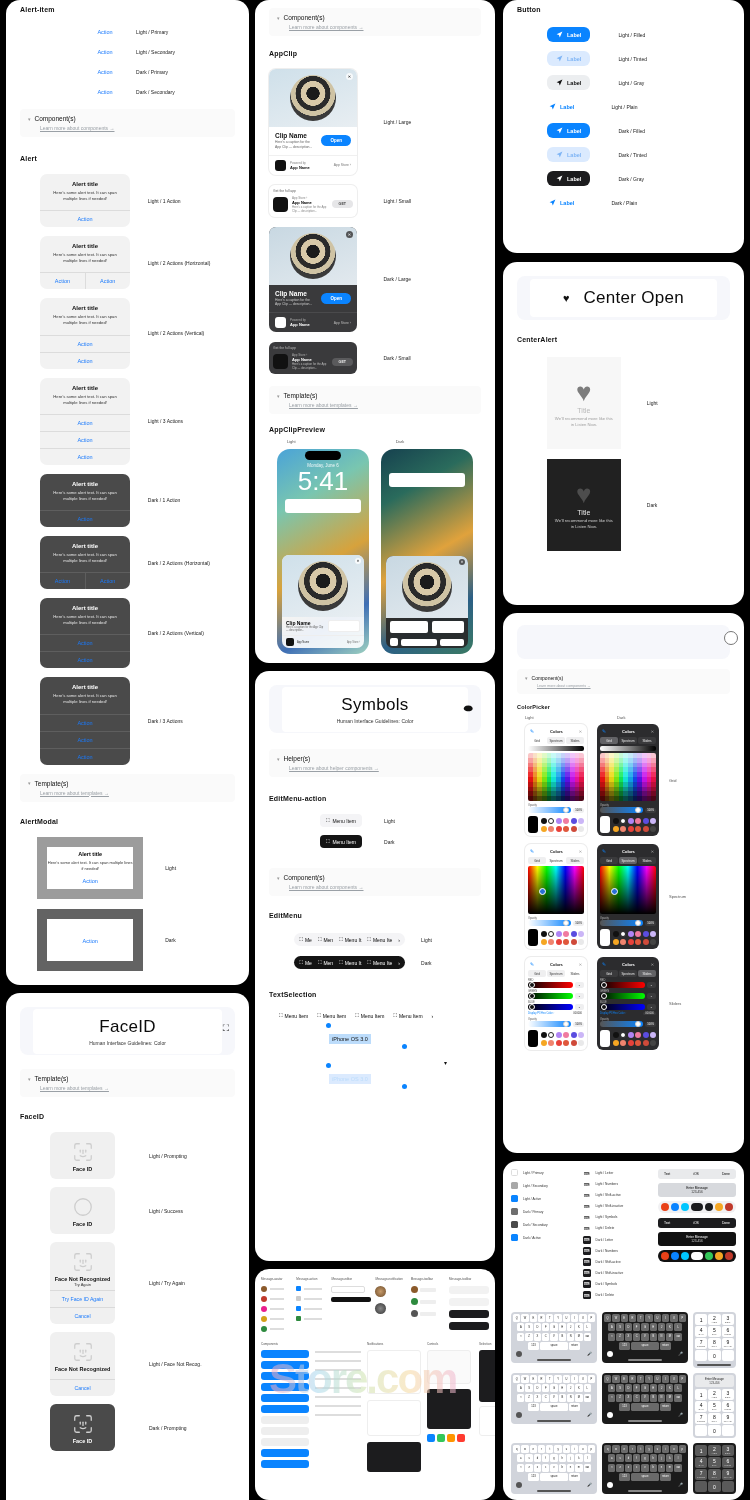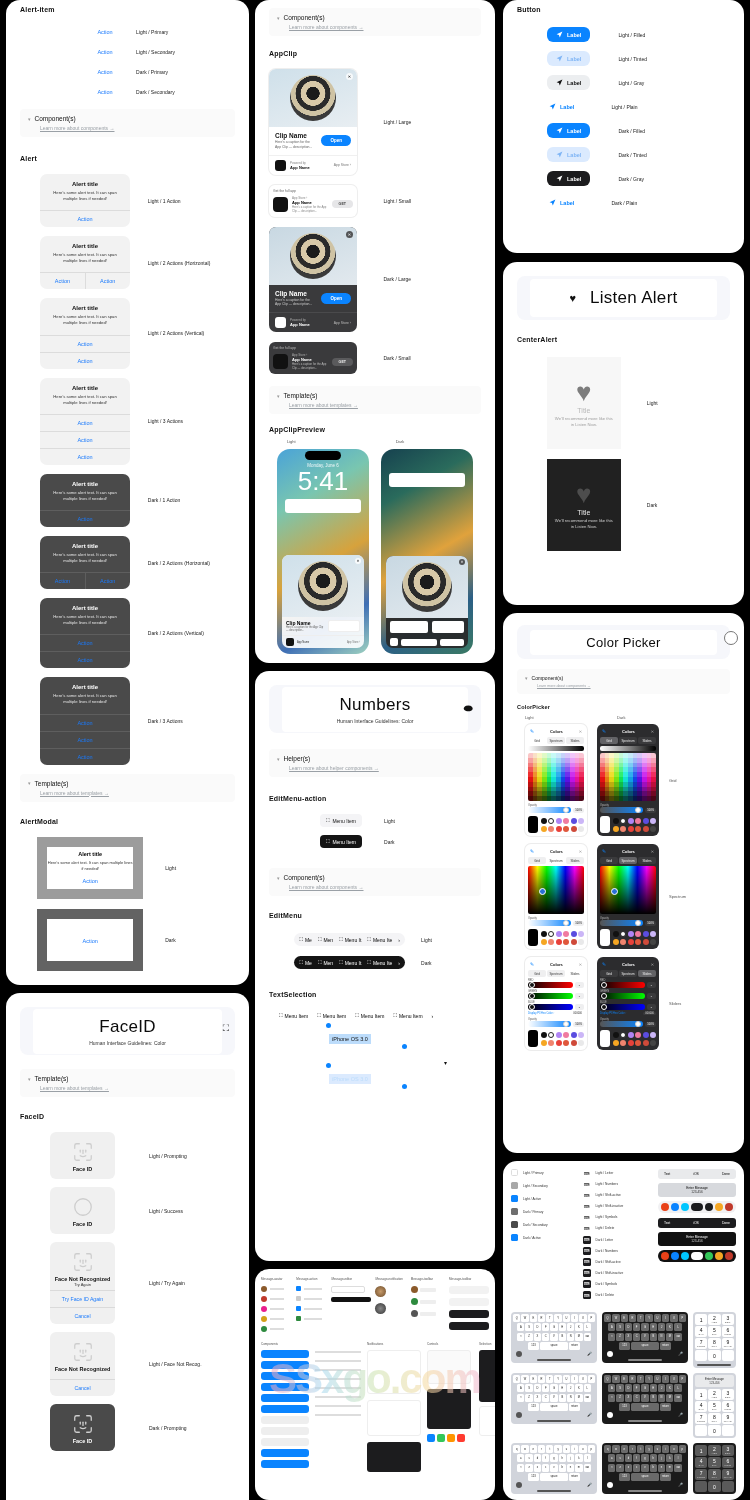--- a/index.html
+++ b/index.html
@@ -637,21 +637,21 @@
           </div>
         </div>
       </div>
     </div>
   </div>
 
   <div class="card" style="left:255px; top:671px; width:240px; height:590px;">
     <div class="pad" style="padding-top:14px;">
       <div class="banner" style="height:48px;">
         <div class="banner-inner">
-          <h1>Numbers</h1>
+          <h1>Symbols</h1>
           <div class="sub">Human Interface Guidelines: Color</div>
         </div>
         <span style="position:absolute; right:8px; top:17px; font-size:11px; color:#111;">⬬</span>
       </div>
 
       <div class="info-strip" style="margin-top:16px;">
         <div class="info-row">
           <span class="gly">▾</span>
           <span class="info-title">Helper(s)</span>
         </div>
@@ -910,21 +910,21 @@
         </div>
         <div style="flex:1;">
           <div class="micro" style="font-size:3px;">Selection</div>
           <div style="margin-top:4px;width:46px;height:52px;background:#1c1c1e;border-radius:3px;"></div>
           <div style="margin-top:4px;width:46px;height:30px;border:1px solid #eee;border-radius:3px;"></div>
         </div>
       </div>
 
       <div class="wm" style="left:14px; top:86px; font-size:42px; letter-spacing:-2px; opacity:.55;
         background:linear-gradient(90deg,#f4a7c0,#a9d8ef,#cde3b0,#f6d9a0,#f0b7d0);
-        -webkit-background-clip:text; background-clip:text; color:transparent;">SSxgo.com</div>
+        -webkit-background-clip:text; background-clip:text; color:transparent;">Store.com</div>
     </div>
   </div>
 
   <div class="card" style="left:503px; top:0; width:241px; height:253px;">
     <div class="pad" style="padding-top:6px;">
       <div class="sect-title">Button</div>
       <div id="buttons-holder" style="margin-top:14px;">
           <div style="display: flex; align-items: center; margin-bottom: 9px;">
             <div style="width: 30px;"></div>
             <span class="btn filled">
@@ -1023,21 +1023,21 @@
           </div>
         </div>
     </div>
   </div>
 
   <div class="card" style="left:503px; top:262px; width:241px; height:343px;">
     <div class="pad" style="padding-top:14px;">
       <div class="banner" style="height:44px;">
         <div class="banner-inner" style="flex-direction:row; gap:14px; padding:9px 4px;">
           <span style="font-size:11px;color:#111;">♥</span>
-          <h1>Listen Alert</h1>
+          <h1>Center Open</h1>
         </div>
       </div>
       <div class="sect-title" style="margin-top:16px;">CenterAlert</div>
 
       <div style="display:flex;align-items:center;margin-top:14px;">
         <div style="width:14%"></div>
         <div class="center-alert">
           <span style="font-size:26px;color:#7d7d7d;line-height:1;">♥</span>
           <div class="t">Title</div>
           <div class="m">We'll recommend more like this in Listen Now.</div>
@@ -1053,23 +1053,20 @@
           <div class="m">We'll recommend more like this in Listen Now.</div>
         </div>
         <div class="spec-cap" style="width:34%;margin-left:26px;">Dark</div>
       </div>
     </div>
   </div>
 
   <div class="card" style="left:503px; top:613px; width:241px; height:540px;">
     <div class="pad" style="padding-top:12px;">
       <div class="banner" style="height:34px;">
-        <div class="banner-inner" style="padding:5px 4px;">
-          <h1 style="font-size:13px;">Color Picker</h1>
-        </div>
         <span style="position:absolute;right:-8px;top:6px;width:14px;height:14px;border-radius:50%;border:1px solid #777;background:#fff;"></span>
       </div>
 
       <div class="info-strip" style="margin-top:10px;">
         <div class="info-row">
           <span class="gly">▾</span>
           <span class="info-title" style="font-size:5px;">Component(s)</span>
         </div>
         <a class="info-link" style="font-size:3.6px;">Learn more about components  →</a>
       </div>

